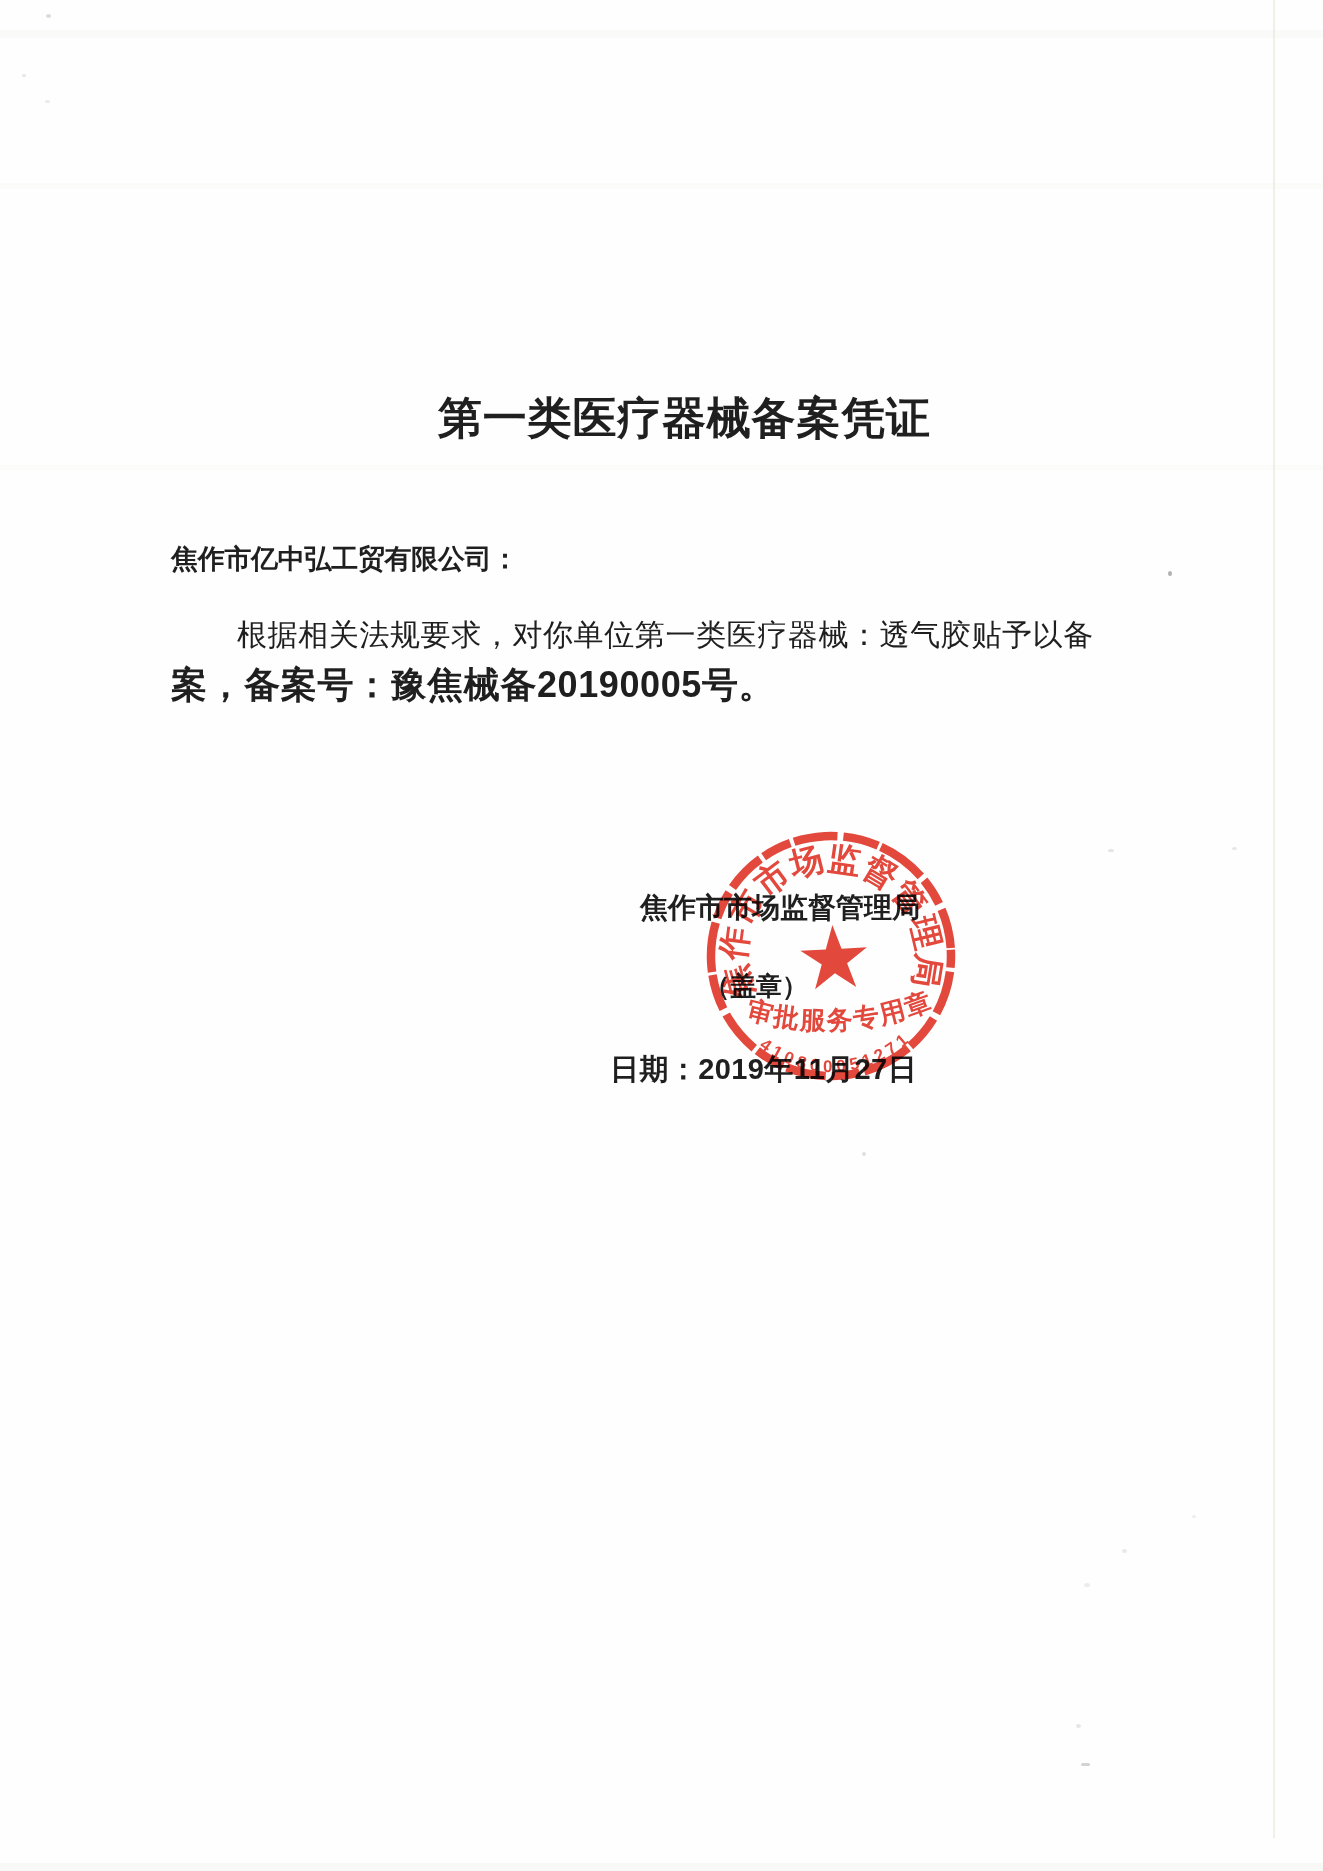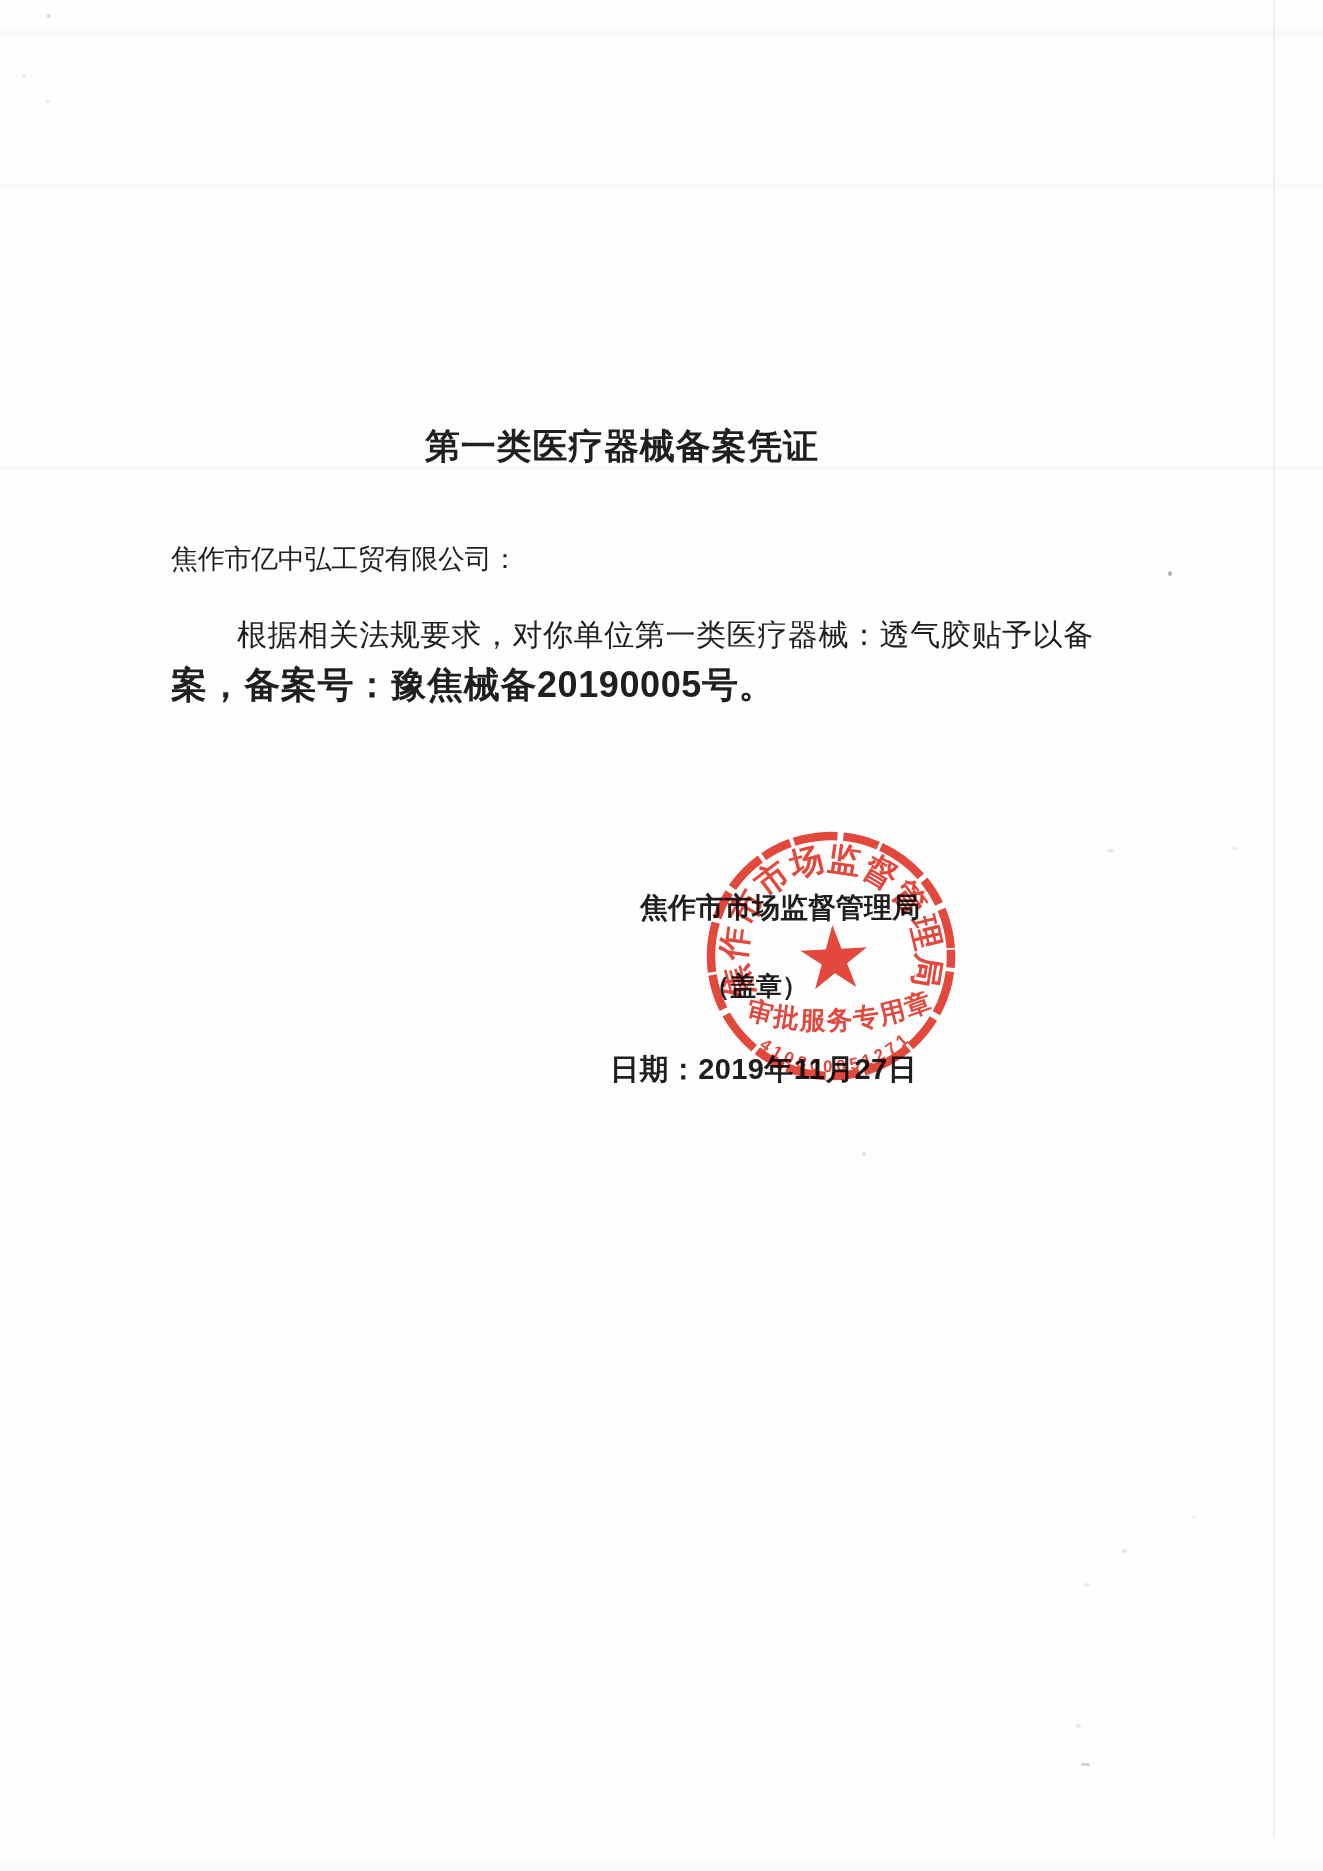--- a/index.html
+++ b/index.html
@@ -3,22 +3,22 @@
 <meta charset="utf-8">
 <style>
   html,body{margin:0;padding:0;}
   body{
     width:1323px;height:1871px;background:#fefefe;
     font-family:"Liberation Sans", sans-serif;
     overflow:hidden;position:relative;
   }
   .page{position:absolute;left:0;top:0;width:1323px;height:1871px;background:#fefefe;}
   .txt{position:absolute;color:#1f1f1f;white-space:nowrap;line-height:1;}
-  .doc-title{left:425px;top:396px;font-size:35px;font-weight:600;letter-spacing:0.8px;margin-top:32px;}
-  .recipient{left:171px;top:546px;font-size:27px;font-weight:400;letter-spacing:-0.3px;}
+  .doc-title{left:438px;top:396px;font-size:44px;font-weight:600;letter-spacing:0.8px;}
+  .recipient{left:171px;top:546px;font-size:27px;font-weight:700;letter-spacing:-0.3px;}
   .body1{left:237px;top:620px;font-size:30px;font-weight:400;letter-spacing:0.6px;}
   .body2{left:171px;top:667px;font-size:36px;font-weight:600;letter-spacing:0.6px;}
   .issuer{left:640px;top:894px;font-size:28px;font-weight:600;}
   .sealnote{left:704px;top:973px;font-size:26px;font-weight:600;}
   .dateline{left:610px;top:1055px;font-size:29px;font-weight:600;letter-spacing:0.4px;}
   .stamp-svg{position:absolute;left:0;top:0;width:1323px;height:1871px;
     mix-blend-mode:multiply;pointer-events:none;opacity:0.94;}
   
   .crease{position:absolute;left:1273px;top:0;width:2px;height:1838px;
     background:#e7e8d9;opacity:0.65;}

